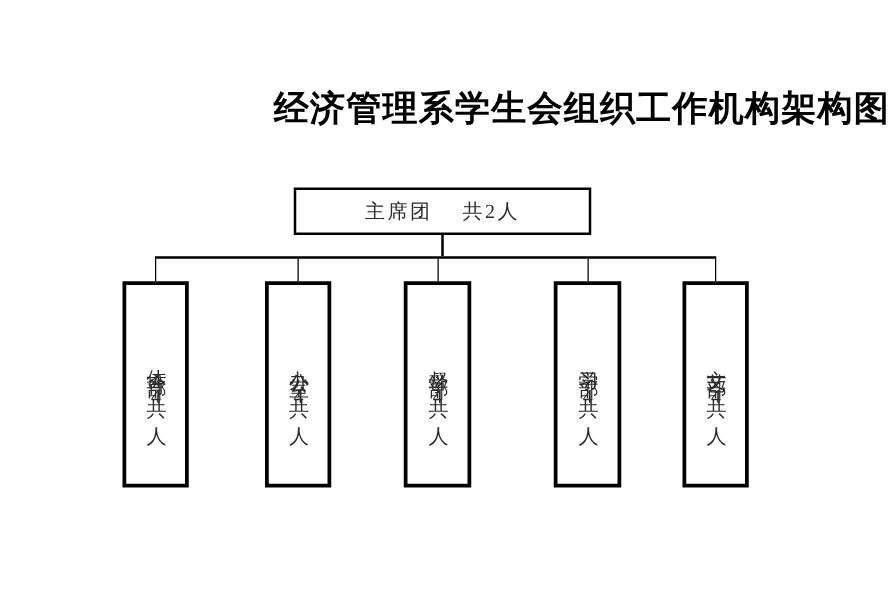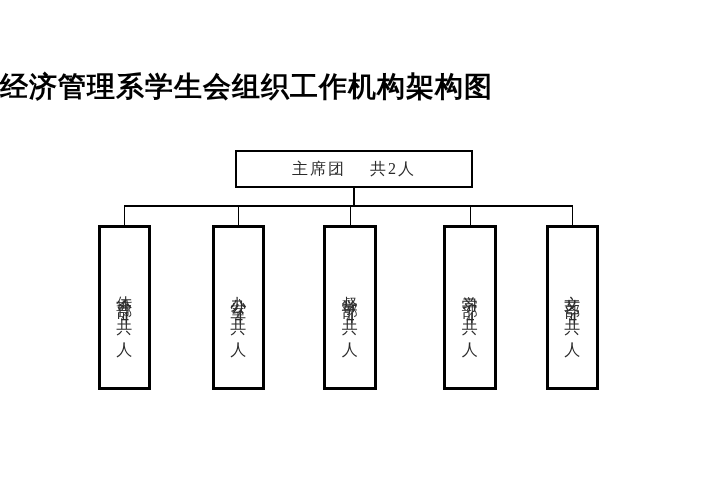--- a/index.html
+++ b/index.html
@@ -13,21 +13,21 @@
     height: 486px;
     background: #ffffff;
     overflow: hidden;
     font-family: "Liberation Serif", serif;
   }
   .title {
     position: absolute;
     left: 0;
     top: 68px;
     width: 712px;
-    text-align: left;
+    text-align: right;
     font-family: Liberation Sans, sans-serif;
     font-weight: bold;
     font-size: 28px;
     letter-spacing: 1px;
     color: #000000;
     white-space: nowrap;
   }
   .root-box {
     position: absolute;
     left: 235px;

